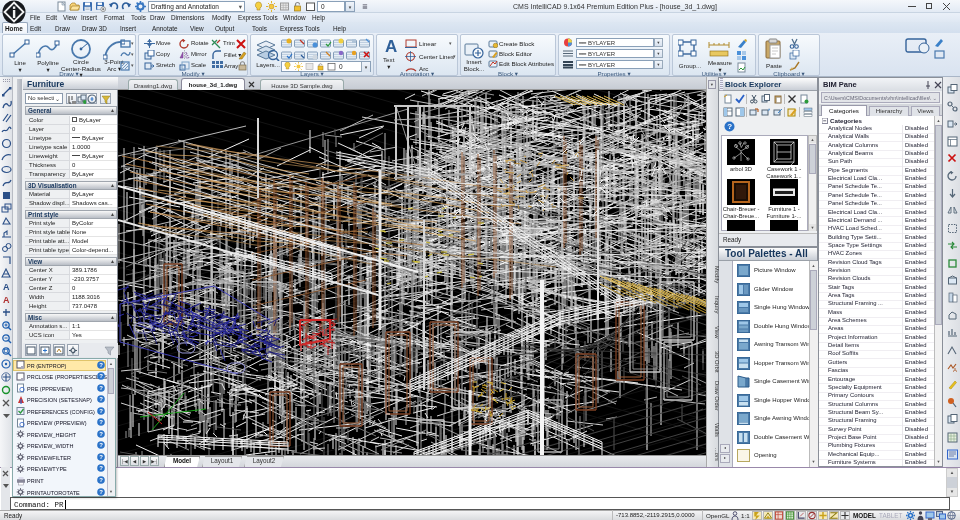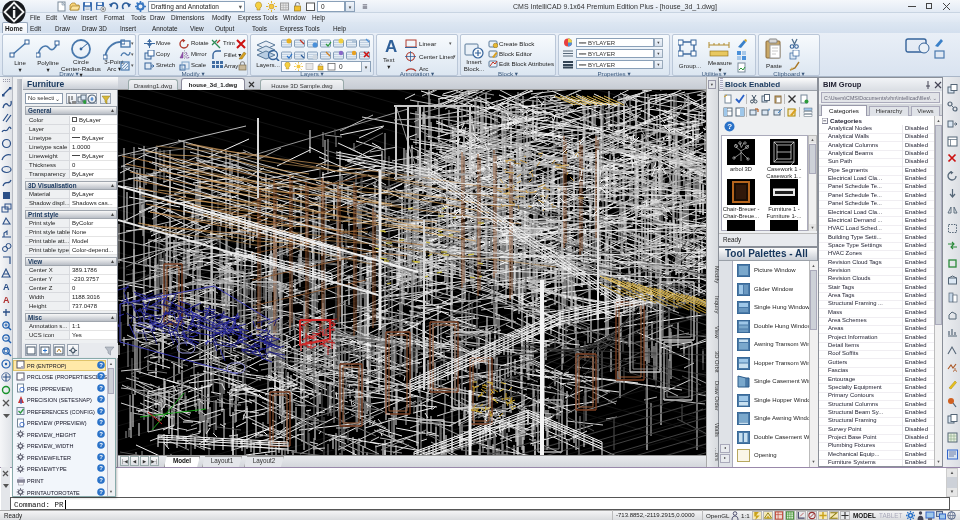--- a/index.html
+++ b/index.html
@@ -798,21 +798,21 @@
 <div class="abs" style="left:130px;top:456px;width:9px;height:10px;background:linear-gradient(#fafafa,#dcdfe4);border:1px solid #9aa;font-size:4.5px;text-align:center;line-height:10px;color:#333">◀</div>
 <div class="abs" style="left:140px;top:456px;width:9px;height:10px;background:linear-gradient(#fafafa,#dcdfe4);border:1px solid #9aa;font-size:4.5px;text-align:center;line-height:10px;color:#333">▶</div>
 <div class="abs" style="left:150px;top:456px;width:9px;height:10px;background:linear-gradient(#fafafa,#dcdfe4);border:1px solid #9aa;font-size:4.5px;text-align:center;line-height:10px;color:#333">▶┤</div>
 <div class="abs" style="left:164px;top:456px;width:36px;height:11px;background:#fff;border:1px solid #888;border-bottom:none;font-size:6.3px;font-weight:bold;color:#111;text-align:center;transform:perspective(10px);clip-path:polygon(8% 0,100% 0,92% 100%,0 100%)">Model</div>
 <div class="abs" style="left:202px;top:456px;width:40px;height:11px;background:#e4e6ea;border:1px solid #999;border-bottom:none;font-size:6.3px;color:#333;text-align:center;clip-path:polygon(8% 0,100% 0,92% 100%,0 100%)">Layout1</div>
 <div class="abs" style="left:244px;top:456px;width:40px;height:11px;background:#e4e6ea;border:1px solid #999;border-bottom:none;font-size:6.3px;color:#333;text-align:center;clip-path:polygon(8% 0,100% 0,92% 100%,0 100%)">Layout2</div>
 <div class="abs" style="left:706px;top:77px;width:12px;height:390px;background:linear-gradient(90deg,#e9ebee,#d7dade);border-left:1px solid #aaa"></div>
 <div class="abs" style="left:708px;top:80px;width:8px;height:9px;background:#e2e4e8;border:1px solid #99a;font-size:4.5px;text-align:center;line-height:8px;color:#444">▾</div>
 <div class="abs" style="left:718px;top:77px;width:100px;height:170px;background:#eef0f2;border:1px solid #8a8f98">
 <div class="abs" style="left:0;top:0;width:98px;height:13px;background:linear-gradient(#fdfdfd,#c9ced6);border-bottom:1px solid #9aa0a8"></div>
-<div class="abs hdr" style="left:6px;top:2px;font-size:8px">Block Enabled</div>
+<div class="abs hdr" style="left:6px;top:2px;font-size:8px">Block Explorer</div>
 <div class="abs" style="left:1px;top:0px;width:3px;height:13px;background:repeating-linear-gradient(#aab 0,#aab 1px,#eef 1px,#eef 2px)"></div>
 <svg class="abs" style="left:4px;top:16px" width="10" height="10">
       <rect x="2" y="1" width="6" height="8" fill="#fff" stroke="#789"></rect>
       <path d="M1 3l3-2" stroke="#d8a020"></path>
     </svg>
 <svg class="abs" style="left:16px;top:16px" width="10" height="10">
       <path d="M1 5l3 3 5-7" fill="none" stroke="#2a62c8" stroke-width="1.8"></path>
     </svg>
 <svg class="abs" style="left:30px;top:16px" width="10" height="10">
       <path d="M3 1l3 5M7 1L4 6" stroke="#456" stroke-width="1"></path>
@@ -1007,21 +1007,21 @@
 <div class="abs" style="left:35px;top:204.0px;font-size:6px;color:#222;white-space:nowrap">Opening</div>
 <div class="abs" style="left:90px;top:13px;width:9px;height:206px;background:#f0f0f0;border-left:1px solid #bbb"></div>
 <div class="abs" style="left:91px;top:14px;width:7px;height:7px;font-size:4px;text-align:center;line-height:7px;color:#555">▲</div>
 <div class="abs" style="left:91px;top:210px;width:7px;height:7px;font-size:4px;text-align:center;line-height:7px;color:#555">▼</div>
 <div class="abs" style="left:91px;top:22px;width:7px;height:60px;background:#cdd1d8;border:1px solid #aab"></div>
 <div class="abs" style="left:1px;top:196px;width:10px;height:9px;background:#e8eaee;border:1px solid #aab;font-size:4px;text-align:center;color:#444">◂</div>
 <div class="abs" style="left:1px;top:206px;width:10px;height:9px;background:#e8eaee;border:1px solid #aab;font-size:4px;text-align:center;color:#444">▸</div>
 </div>
 <div class="abs" style="left:818px;top:77px;width:125px;height:390px;background:#eef0f2;border:1px solid #8a8f98">
 <div class="abs" style="left:0;top:0;width:123px;height:13px;background:linear-gradient(#f2f4f7,#d9dde3)"></div>
-<div class="abs" style="left:4px;top:2px;font-size:7.5px;color:#223;font-weight:bold">BIM Group</div>
+<div class="abs" style="left:4px;top:2px;font-size:7.5px;color:#223;font-weight:bold">BIM Pane</div>
 <svg class="abs" style="left:105px;top:3px" width="8" height="8">
       <path d="M4 0v5M2 5h4M4 5L4 8" stroke="#445" stroke-width="1"></path>
     </svg>
 <svg class="abs" style="left:115px;top:3px" width="8" height="8">
       <path d="M1 1l6 6M7 1L1 7" stroke="#445" stroke-width="1.2"></path>
     </svg>
 <div class="abs" style="left:2px;top:14px;width:119px;height:11px;background:#e2e4e8;border:1px solid #aab;font-size:5.3px;color:#667;padding:2px 2px;white-space:nowrap;overflow:hidden">C:\Users\CMS\Documents\vhn\intellicad\files\ <span style="float:right">⌄</span></div>
 <div class="abs" style="left:0;top:26px;width:123px;height:12px;background:#d4d7dc;border-bottom:1px solid #aab"></div>
 <div class="abs" style="left:2px;top:27px;width:46px;height:11px;background:#fdfdfe;border:1px solid #99a;border-bottom:none;font-size:6.2px;color:#111;text-align:center;padding-top:1px">Categories</div>
 <div class="abs" style="left:50px;top:28px;width:40px;height:10px;background:#e0e3e8;border:1px solid #aab;border-bottom:none;font-size:6.2px;color:#333;text-align:center">Hierarchy</div>

